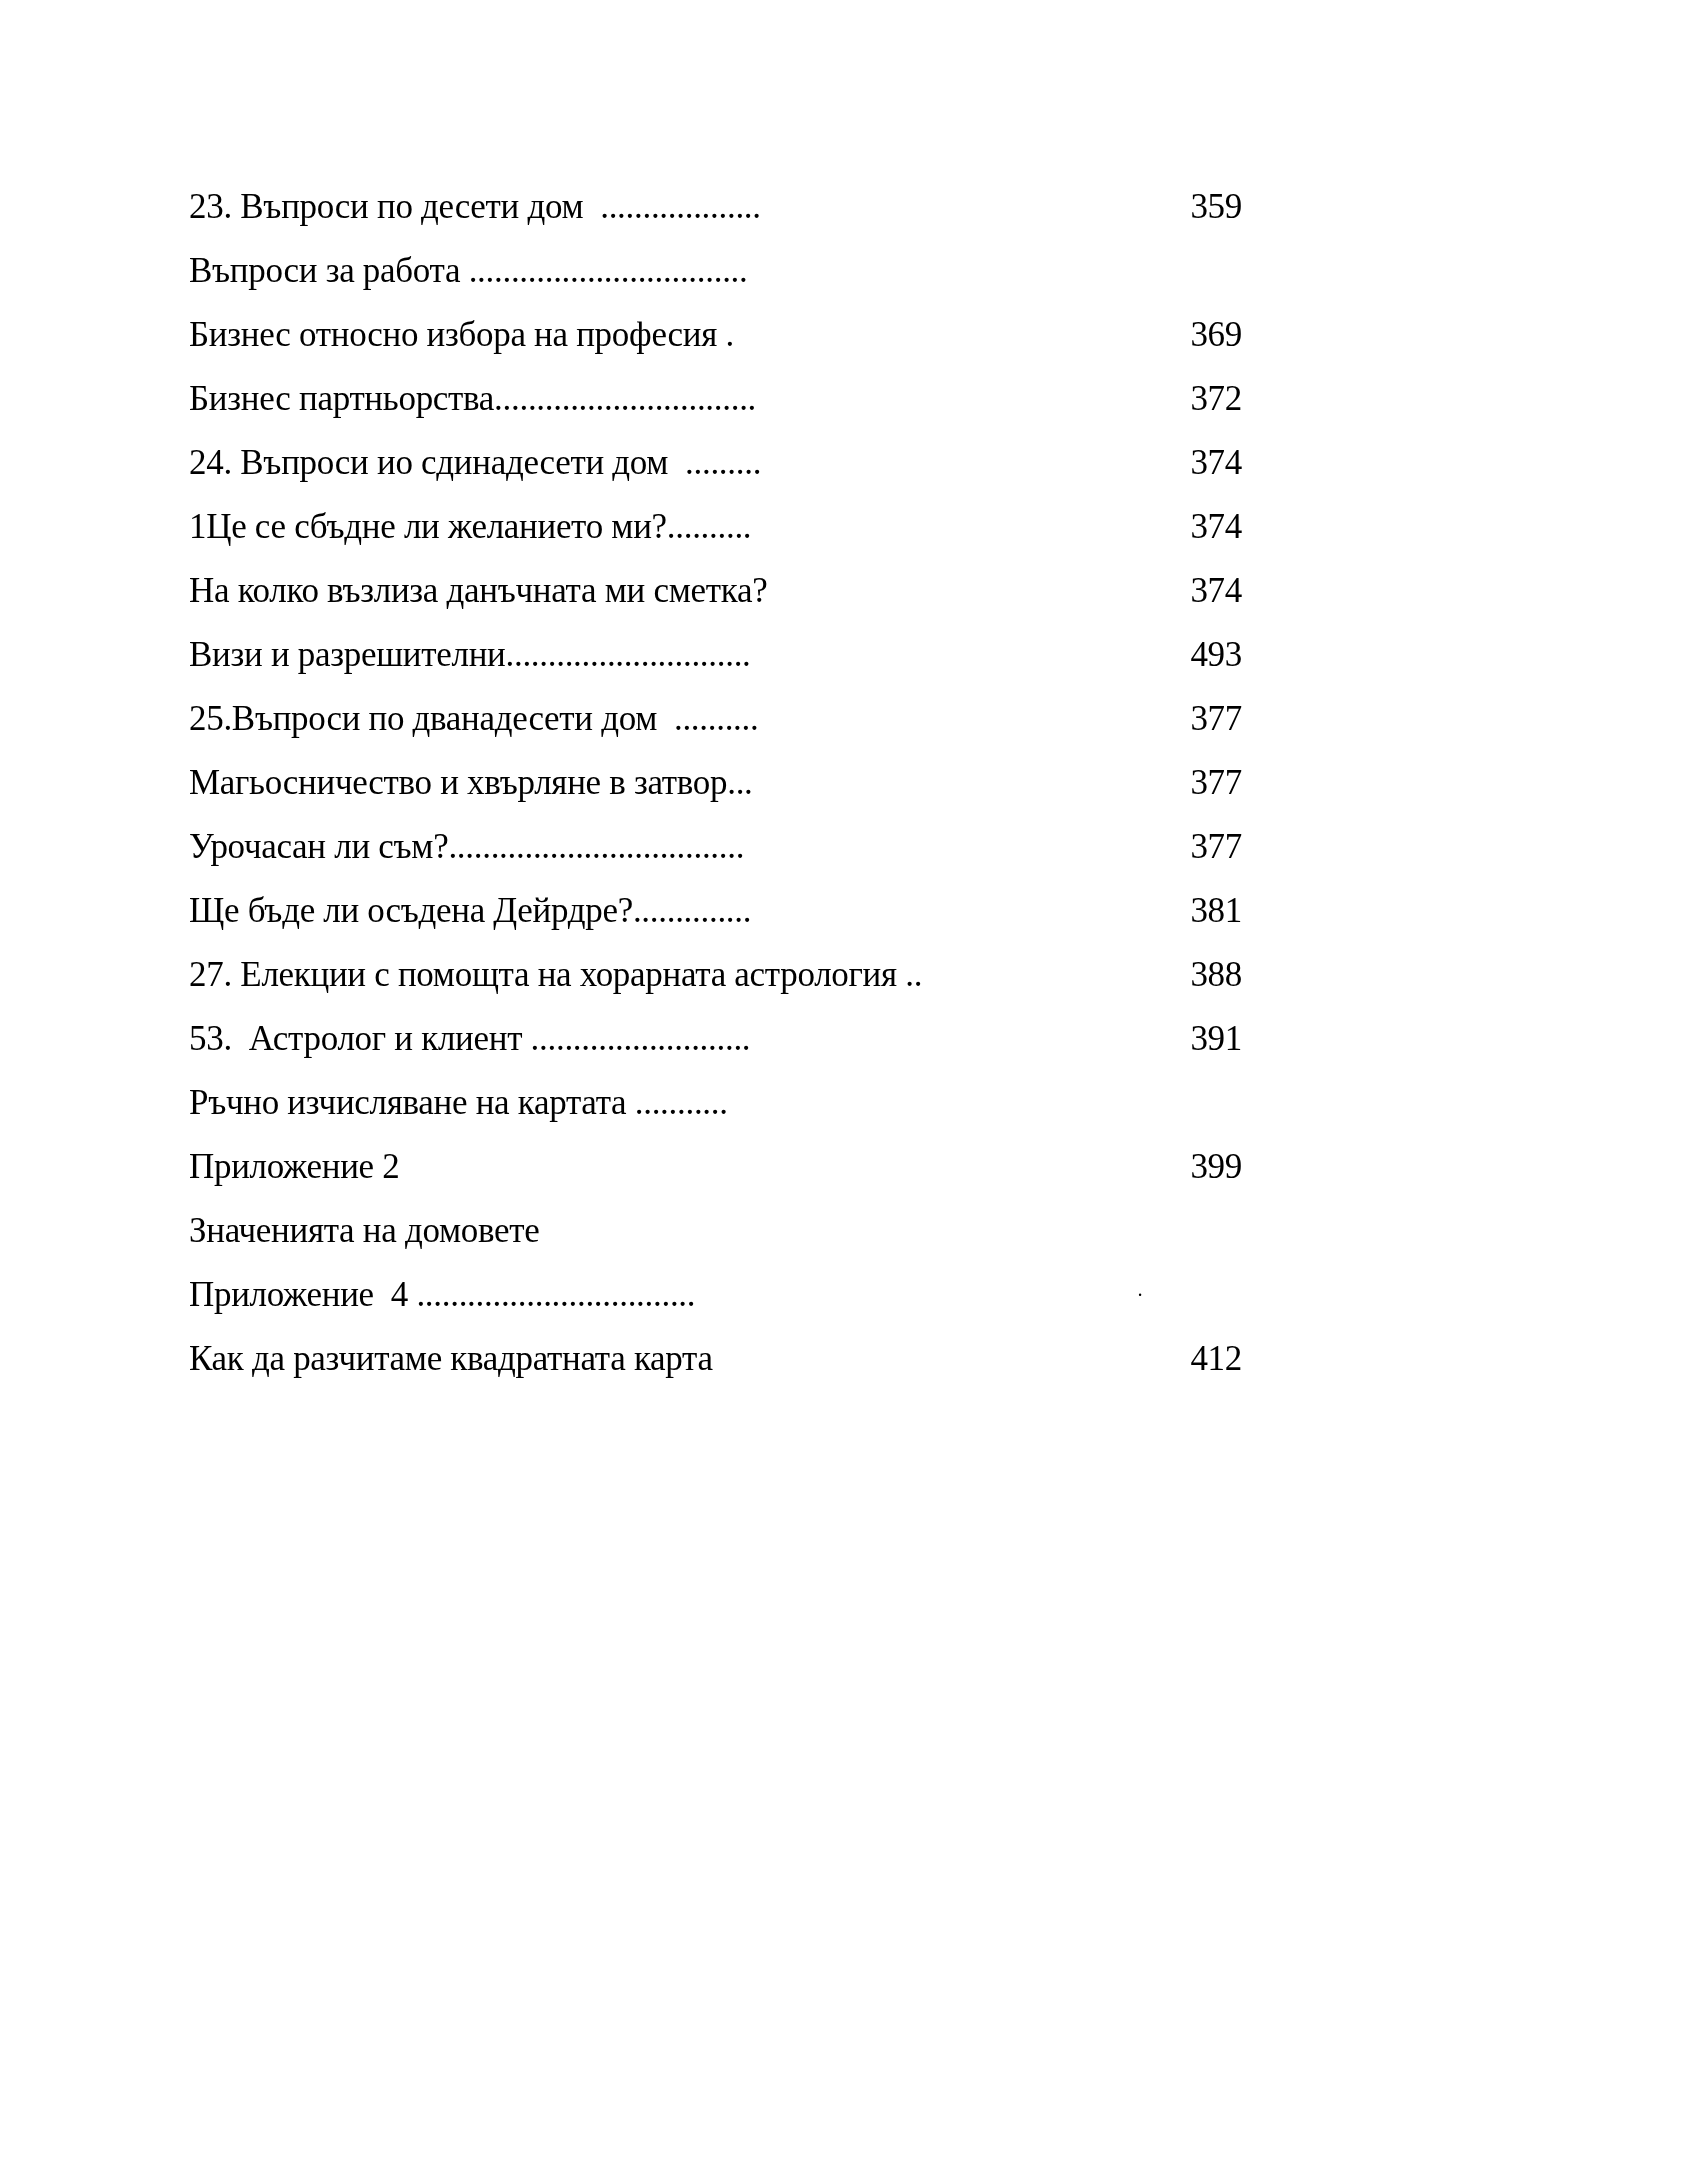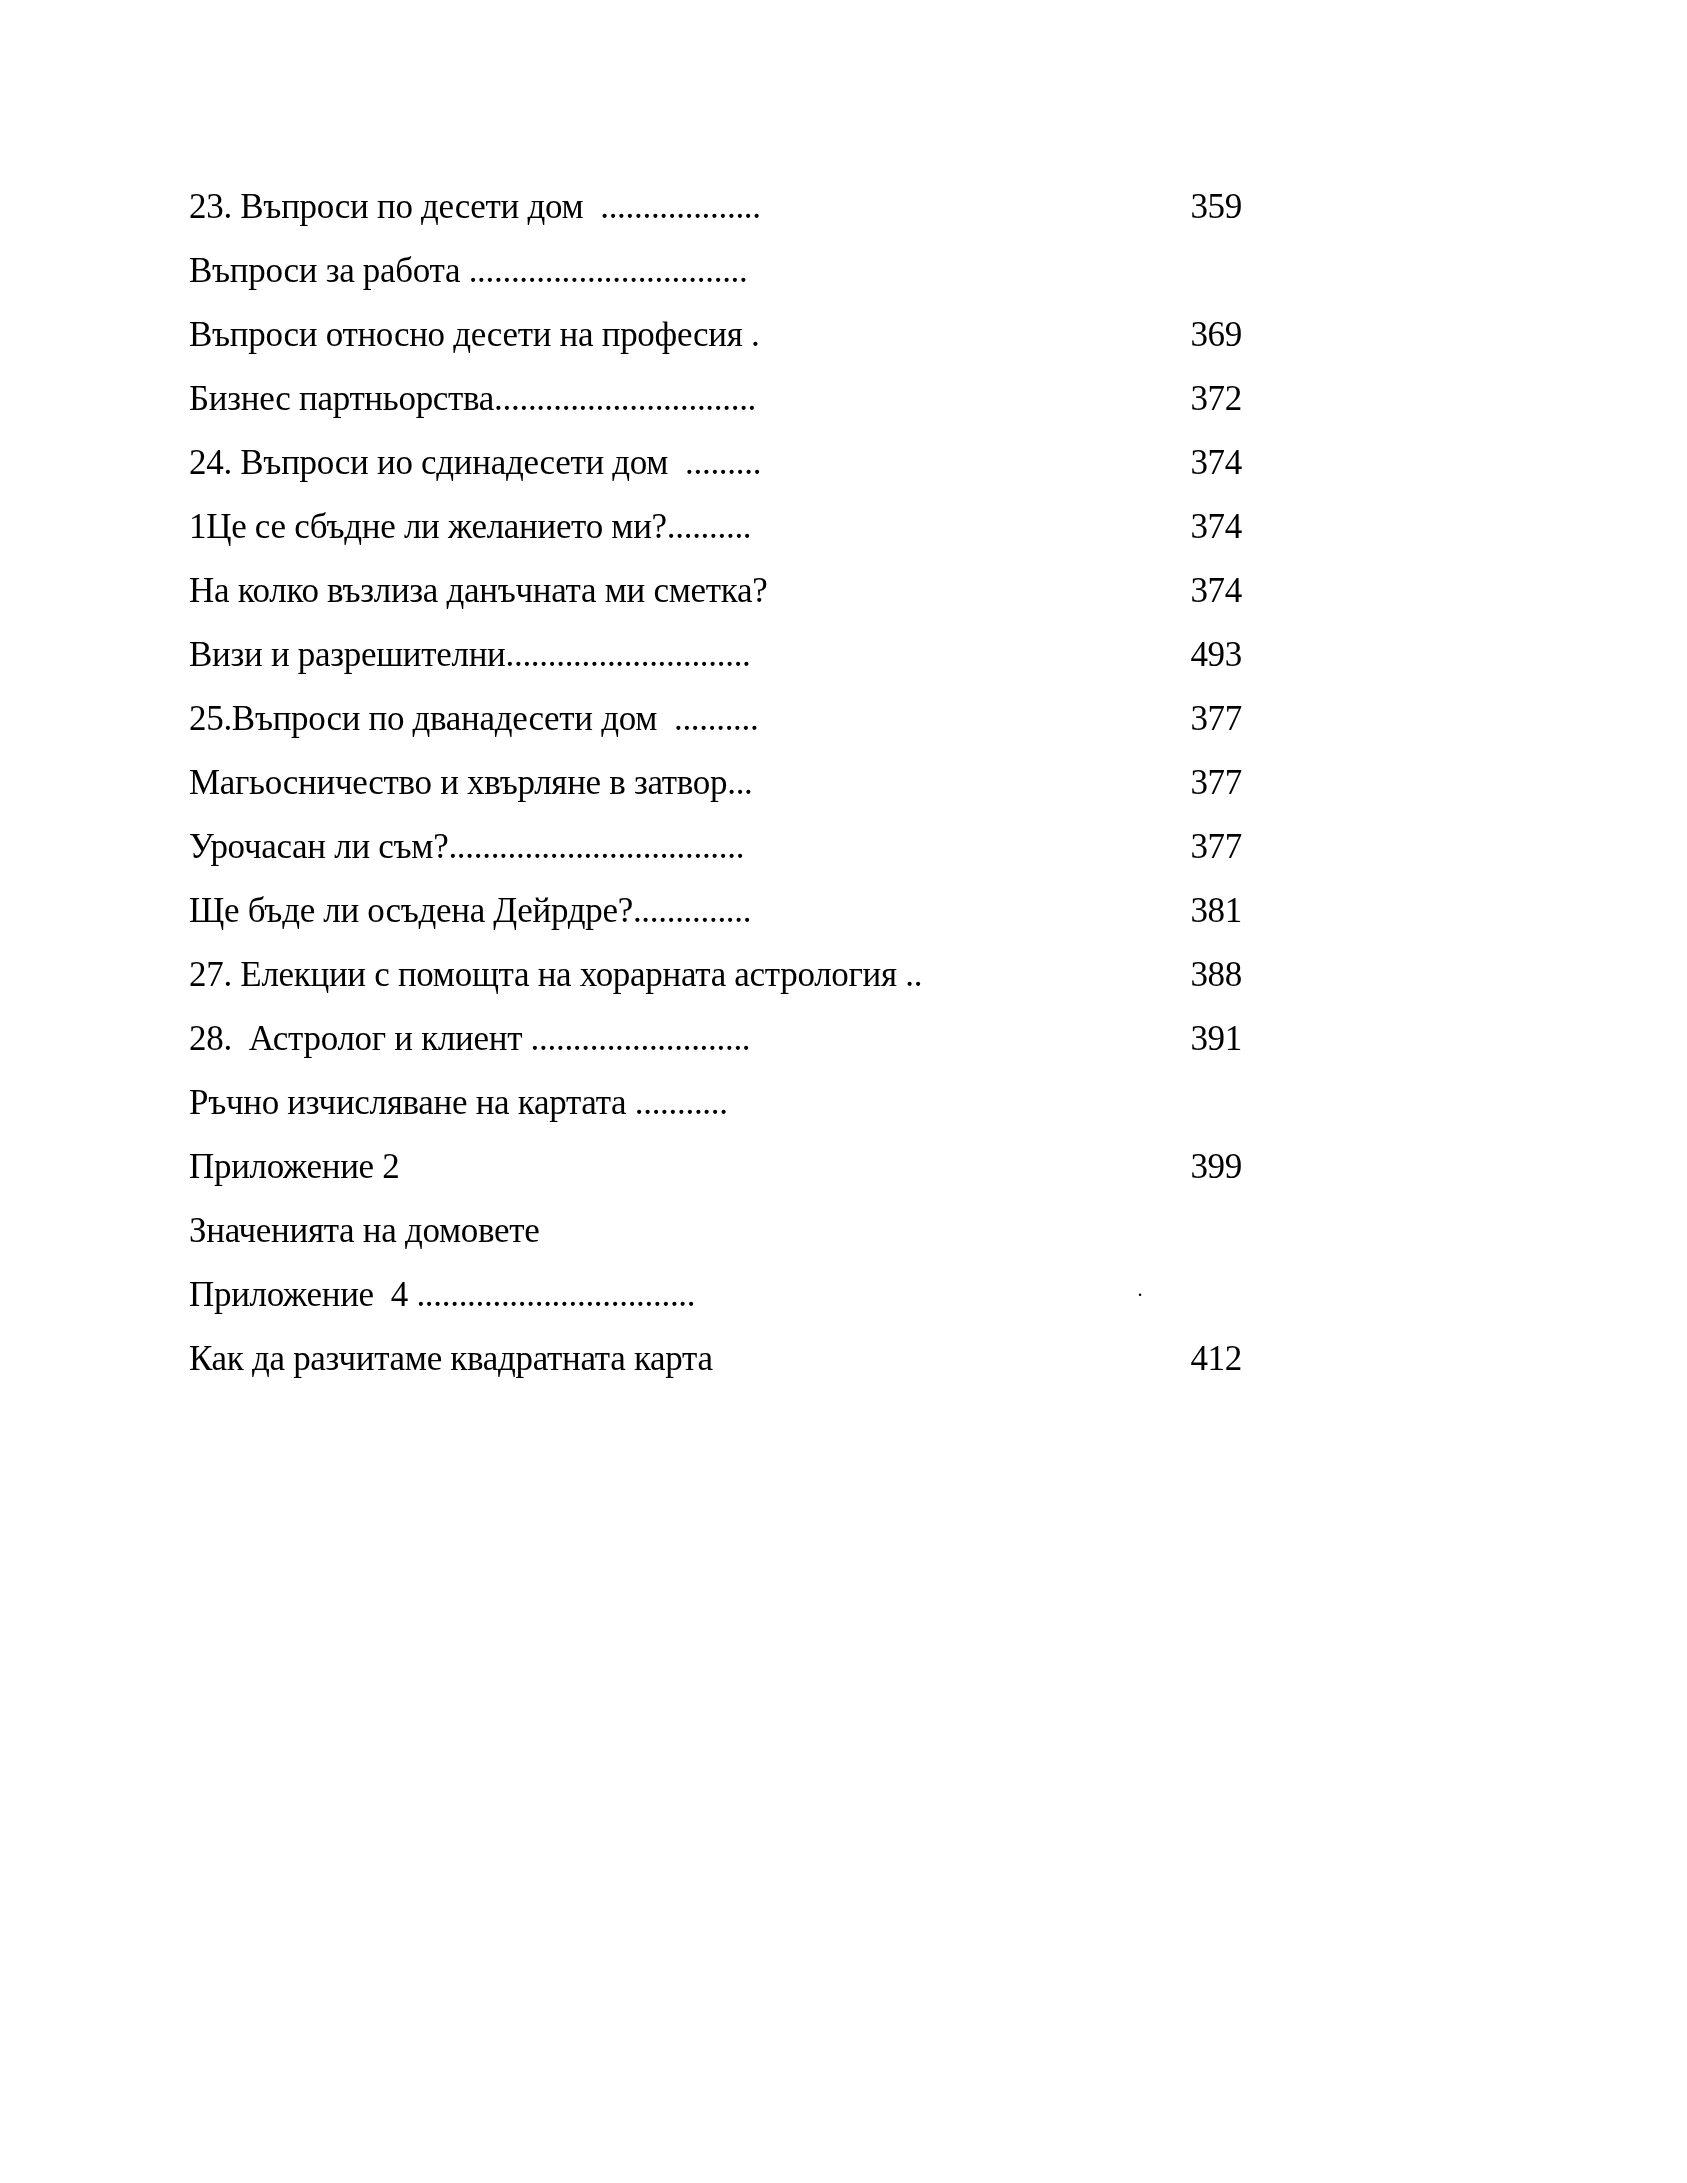--- a/index.html
+++ b/index.html
@@ -59,21 +59,21 @@
         <span class="toc-title">23. Въпроси по десети дом  ...................</span>
         <span class="toc-mark"></span>
         <span class="toc-page">359</span>
       </div>
       <div class="toc-row">
         <span class="toc-title">Въпроси за работа .................................</span>
         <span class="toc-mark"></span>
         <span class="toc-page"></span>
       </div>
       <div class="toc-row">
-        <span class="toc-title">Въпроси относно десети на професия .</span>
+        <span class="toc-title">Бизнес относно избора на професия .</span>
         <span class="toc-mark"></span>
         <span class="toc-page">369</span>
       </div>
       <div class="toc-row">
         <span class="toc-title">Бизнес партньорства...............................</span>
         <span class="toc-mark"></span>
         <span class="toc-page">372</span>
       </div>
       <div class="toc-row">
         <span class="toc-title">24. Въпроси ио сдинадесети дом  .........</span>
@@ -114,21 +114,21 @@
         <span class="toc-title">Ще бъде ли осъдена Дейрдре?..............</span>
         <span class="toc-mark"></span>
         <span class="toc-page">381</span>
       </div>
       <div class="toc-row">
         <span class="toc-title">27. Елекции с помощта на хорарната астрология ..</span>
         <span class="toc-mark"></span>
         <span class="toc-page">388</span>
       </div>
       <div class="toc-row">
-        <span class="toc-title">28.  Астролог и клиент ..........................</span>
+        <span class="toc-title">53.  Астролог и клиент ..........................</span>
         <span class="toc-mark"></span>
         <span class="toc-page">391</span>
       </div>
       <div class="toc-row">
         <span class="toc-title">Ръчно изчисляване на картата ...........</span>
         <span class="toc-mark"></span>
         <span class="toc-page"></span>
       </div>
       <div class="toc-row">
         <span class="toc-title">Приложение 2</span>

